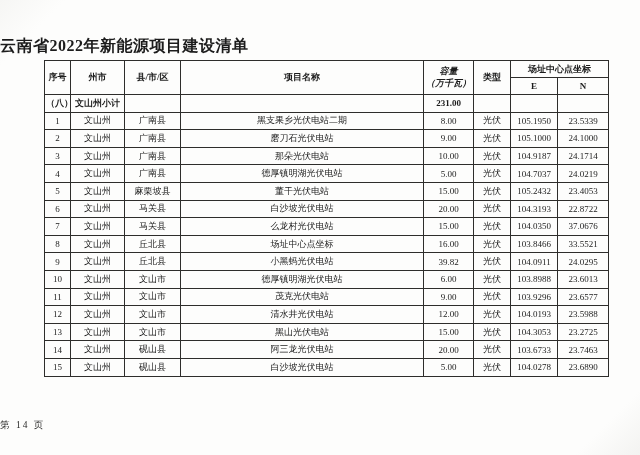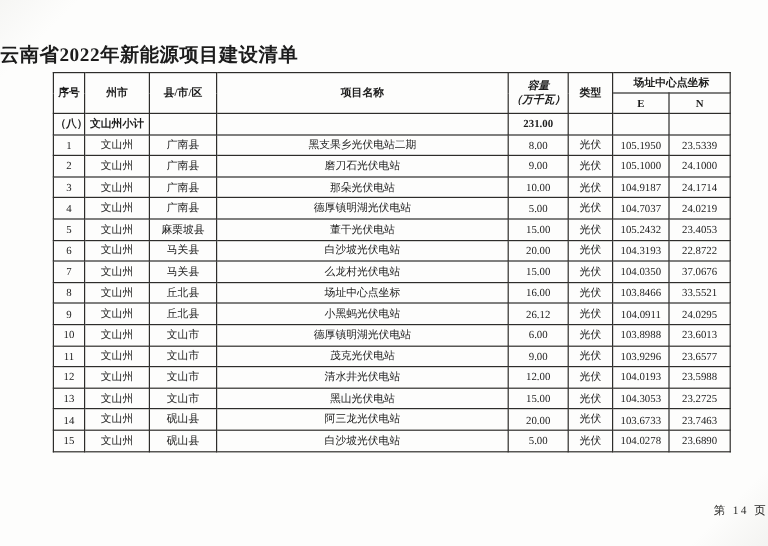--- a/index.html
+++ b/index.html
@@ -52,21 +52,21 @@
   }
   thead th { font-weight: bold; height: 16px; }
   thead .cap-head span { display: block; line-height: 1.25; font-style: italic; }
   tbody td { height: 16.6px; }
   tr.subtotal-row td { font-weight: bold; }
   .page-footer {
     position: absolute;
     top: 419px;
     left: 0;
     width: 640px;
-    text-align: right;
+    text-align: left;
     font-size: 9.5px;
     letter-spacing: 2px;
     color: #2a2a28;
   }
 </style>
 </head>
 <body>
 
 <div class="page">
 
@@ -191,21 +191,21 @@
             <td>16.00</td>
             <td>光伏</td>
             <td>103.8466</td>
             <td>33.5521</td>
           </tr>
           <tr>
             <td>9</td>
             <td>文山州</td>
             <td>丘北县</td>
             <td>小黑蚂光伏电站</td>
-            <td>26.12</td>
+            <td>39.82</td>
             <td>光伏</td>
             <td>104.0911</td>
             <td>24.0295</td>
           </tr>
           <tr>
             <td>10</td>
             <td>文山州</td>
             <td>文山市</td>
             <td>德厚镇明湖光伏电站</td>
             <td>6.00</td>

